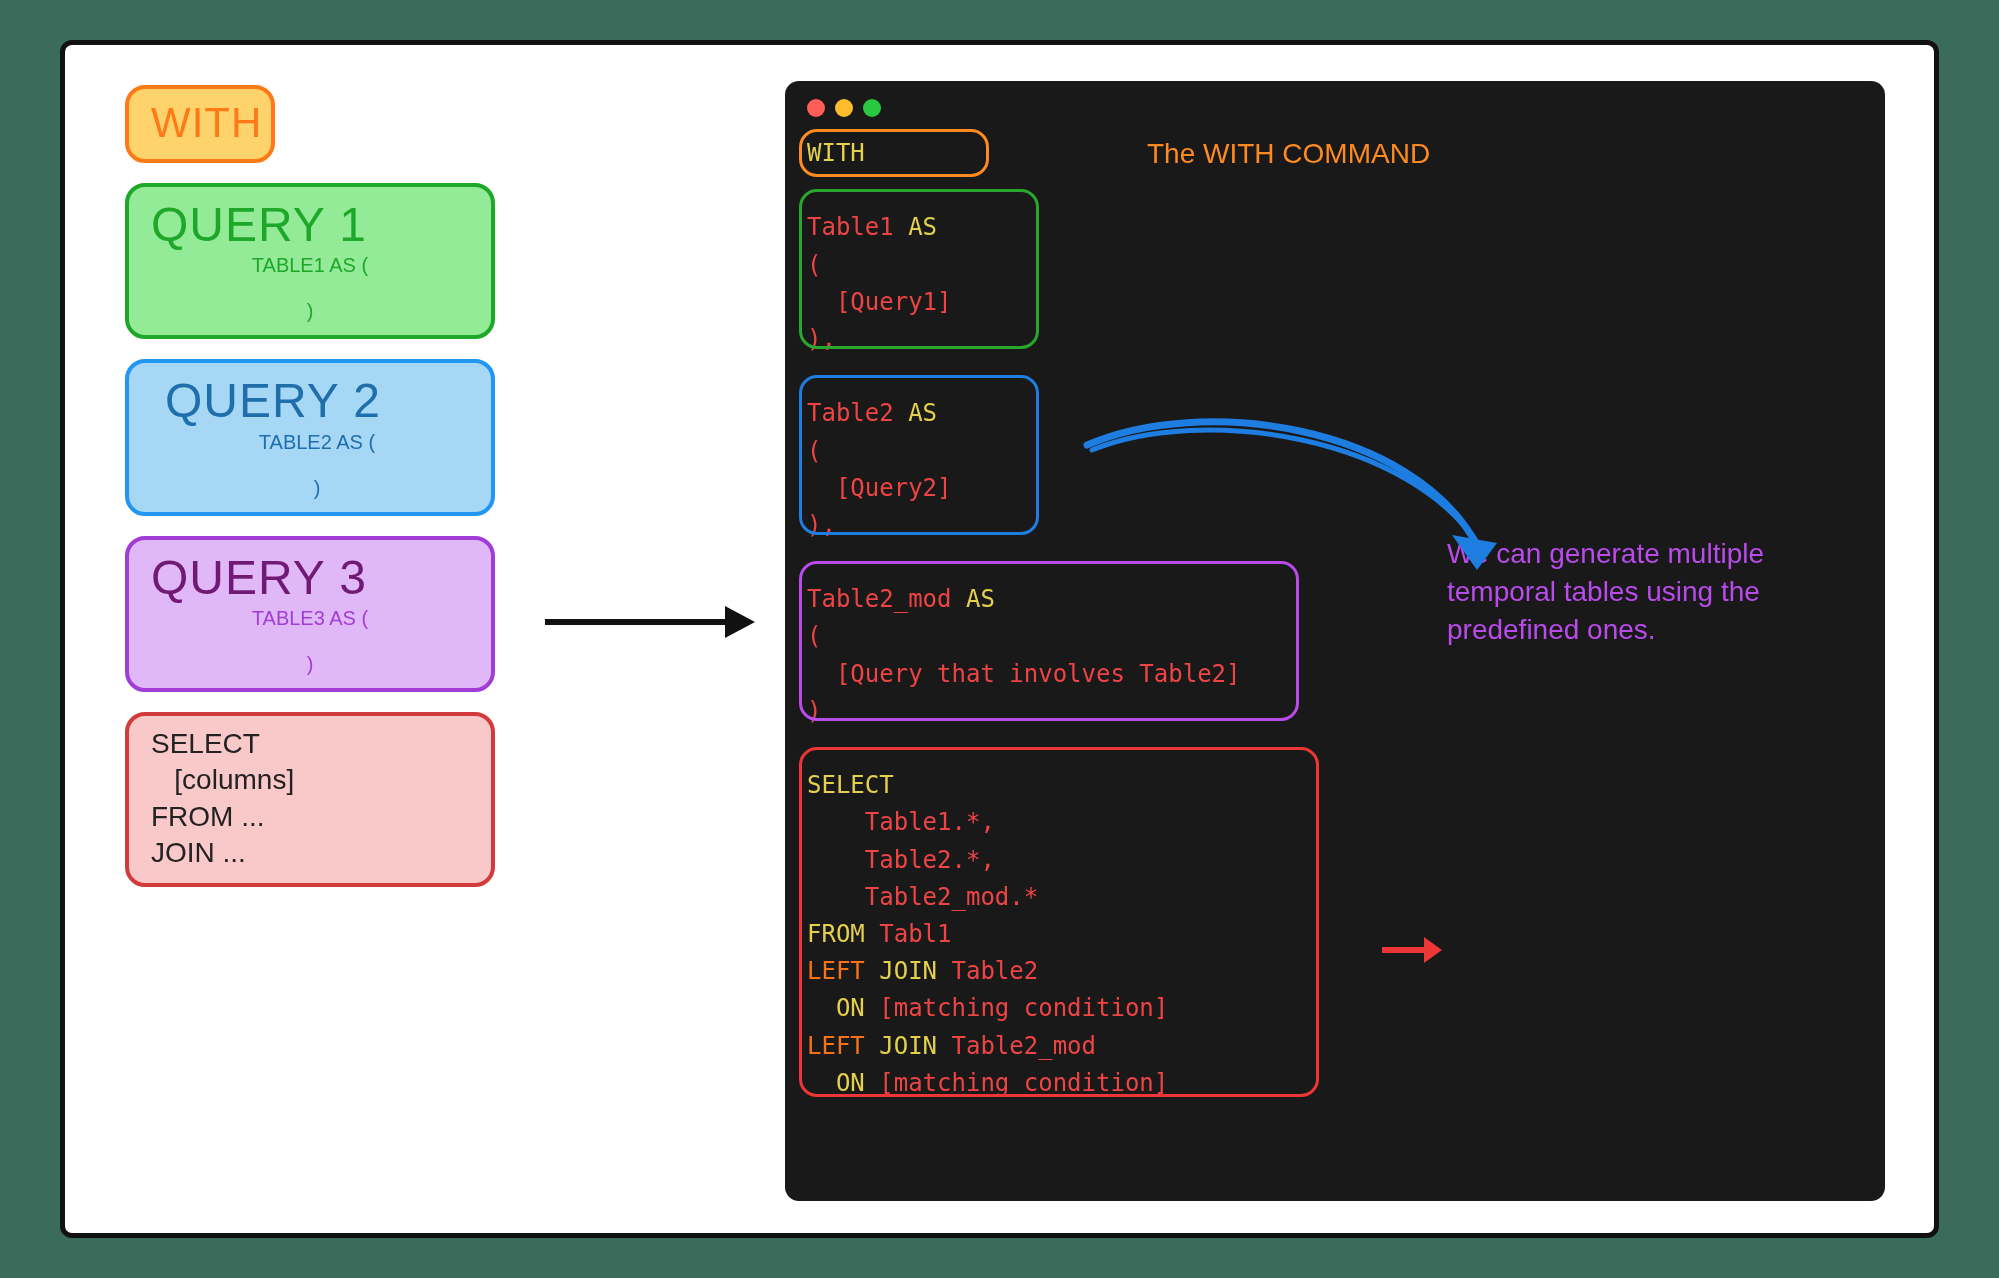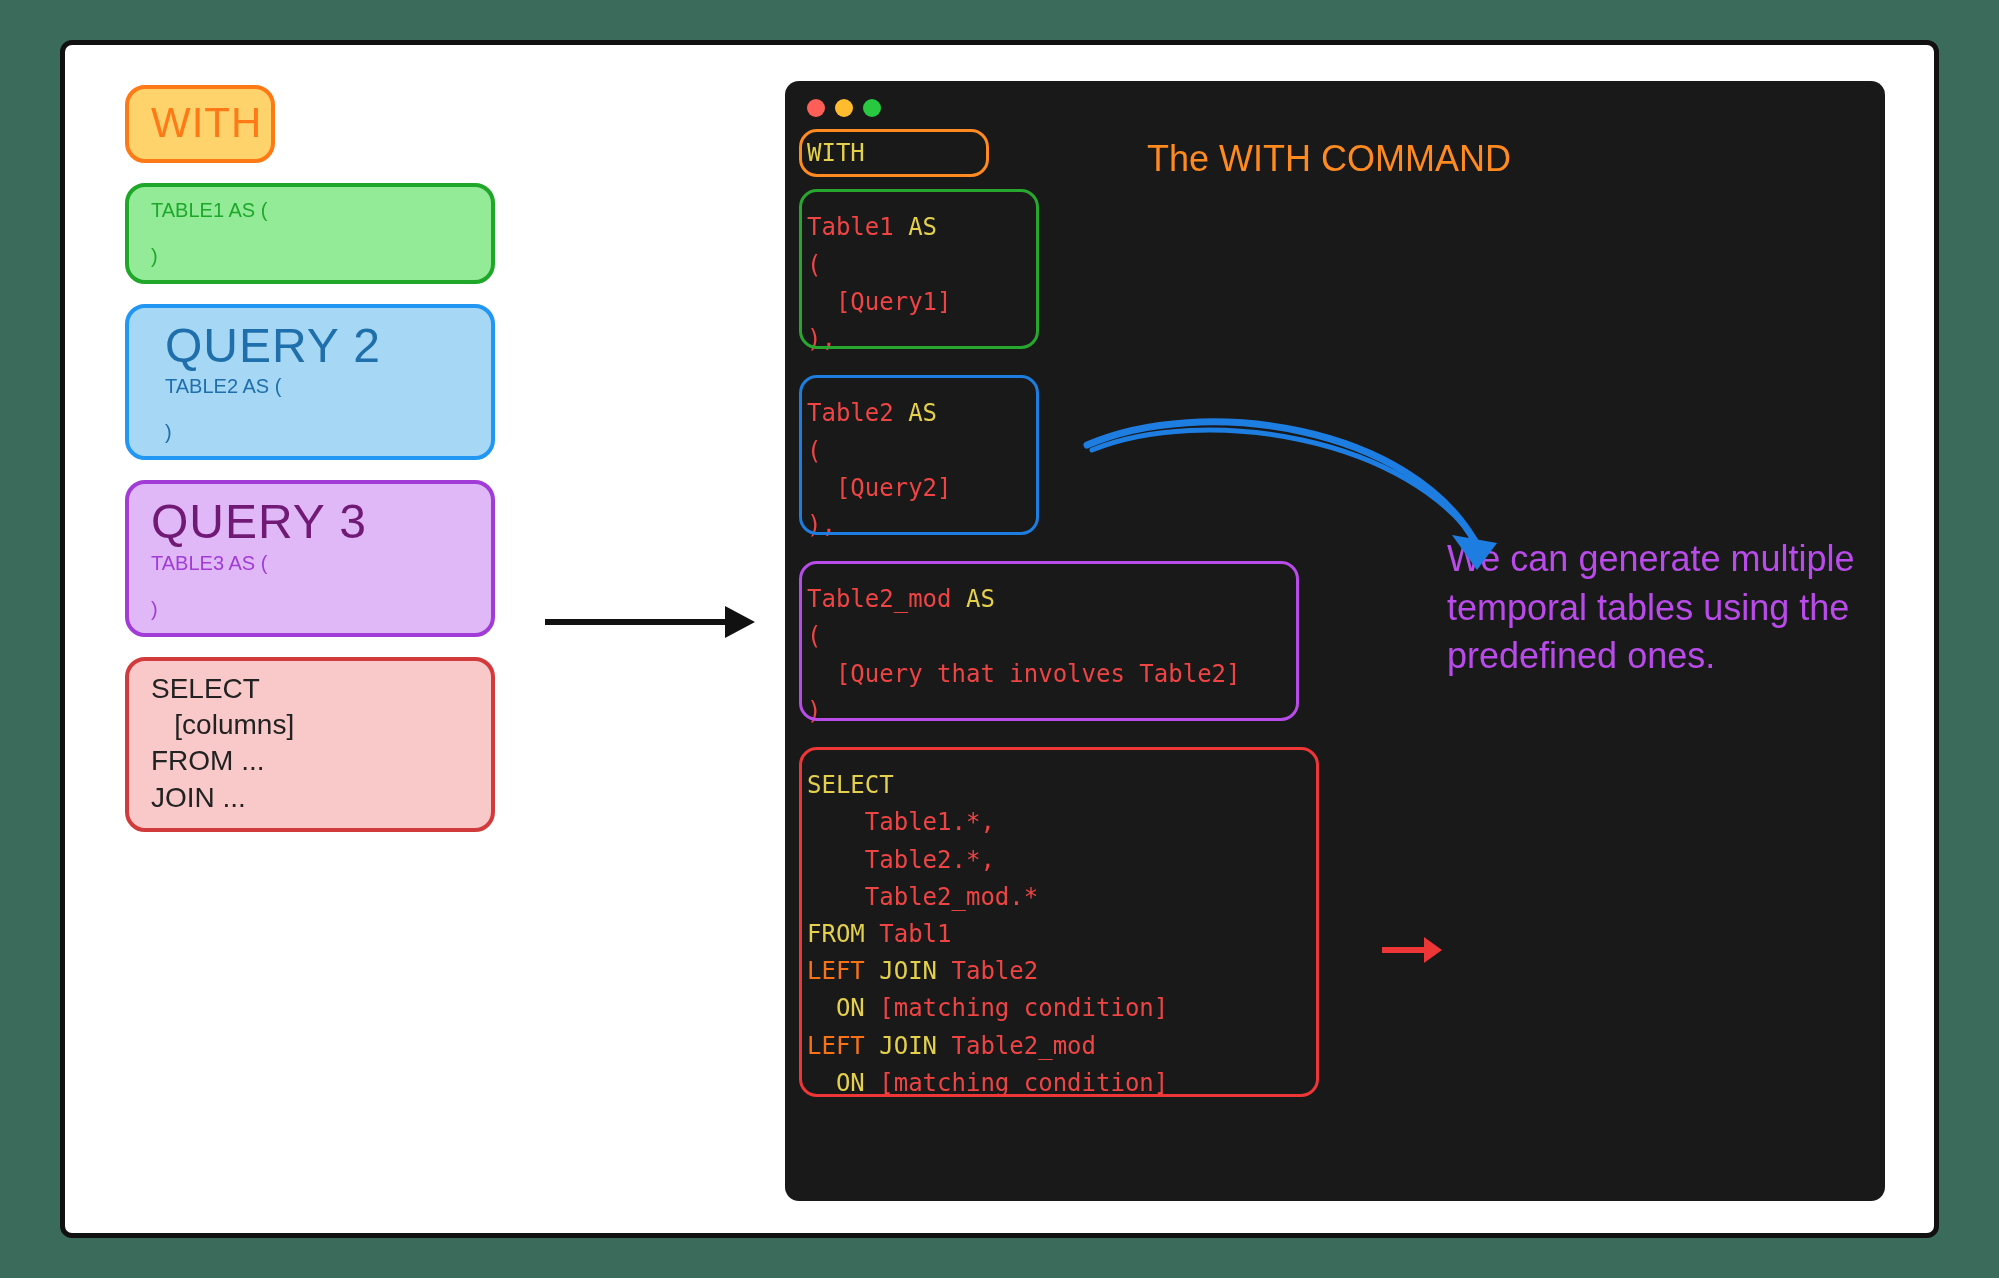--- a/index.html
+++ b/index.html
@@ -39,21 +39,21 @@
   .pill-green .hdr { color:#1fa72a; }
   .pill-green .sub { color:#1fa72a; }
   .pill-blue   { background:#a6d7f5; border:4px solid #2196f3;padding-left:36px; }
   .pill-blue  .hdr { color:#1e6fab; }
   .pill-blue  .sub { color:#1e6fab; }
   .pill-purple { background:#e1b8f7; border:4px solid #a13dd6; }
   .pill-purple .hdr { color:#701a75; }
   .pill-purple .sub { color:#a13dd6; }
   .pill-red    { background:#f9c8c8; border:4px solid #d23b3b; }
   .hdr { font-size:48px; font-weight:400; letter-spacing:1px; }
-  .sub { font-size:20px; margin-top:2px; white-space:pre; font-family: Arial, sans-serif; }
+  .sub { font-size:20px; margin-top:2px; white-space:pre; font-family: Arial, sans-serif; text-align: center; }
   .pill-red pre {
     font-family: Arial, sans-serif;
     font-size:28px;
     color:#222;
     white-space:pre;
     line-height:1.3;
   }
 
   
   .big-arrow {
@@ -102,21 +102,21 @@
   .plain        { color:#ef4444; }
 
   .hl { position:absolute; border-radius:18px; pointer-events:none; }
   .hl-orange { border:3px solid #ff8a1f; }
   .hl-green  { border:3px solid #28a72f; }
   .hl-blue   { border:3px solid #1d7de0; }
   .hl-purple { border:3px solid #b94bea; }
   .hl-red    { border:3px solid #ef3636; }
 
   
-  .annot { position:absolute; font-size:36px; line-height:1.35; font-family:"Helvetica Neue",Arial,sans-serif; }
+  .annot { position:absolute; font-size:28px; line-height:1.35; font-family:"Helvetica Neue",Arial,sans-serif; }
   .annot-orange { color:#ff8a1f; left:340px; top:0; }
   .annot-purple { color:#b94bea; left:640px; top:400px; width:430px; }
   .annot-red    { color:#ef3636; left:640px; top:750px; width:430px; }
 
   
   .swoop { position:absolute; left:275px; top:280px; width:430px; height:180px; pointer-events:none; }
 
   
   .small-red-arrow {
     position:absolute; left:575px; top:808px; width:60px; height:14px; pointer-events:none;
@@ -129,20 +129,21 @@
 <body>
 
 <div class="outer">
 
   <div class="left-col">
     <div class="pill pill-with">
       <div class="hdr">WITH</div>
     </div>
 
     <div class="pill pill-green">
+      <div class="hdr">QUERY 1</div>
       <div class="sub">TABLE1 AS (
 
 )</div>
     </div>
 
     <div class="pill pill-blue">
       <div class="hdr">QUERY 2</div>
       <div class="sub">TABLE2 AS (
 
 )</div>

